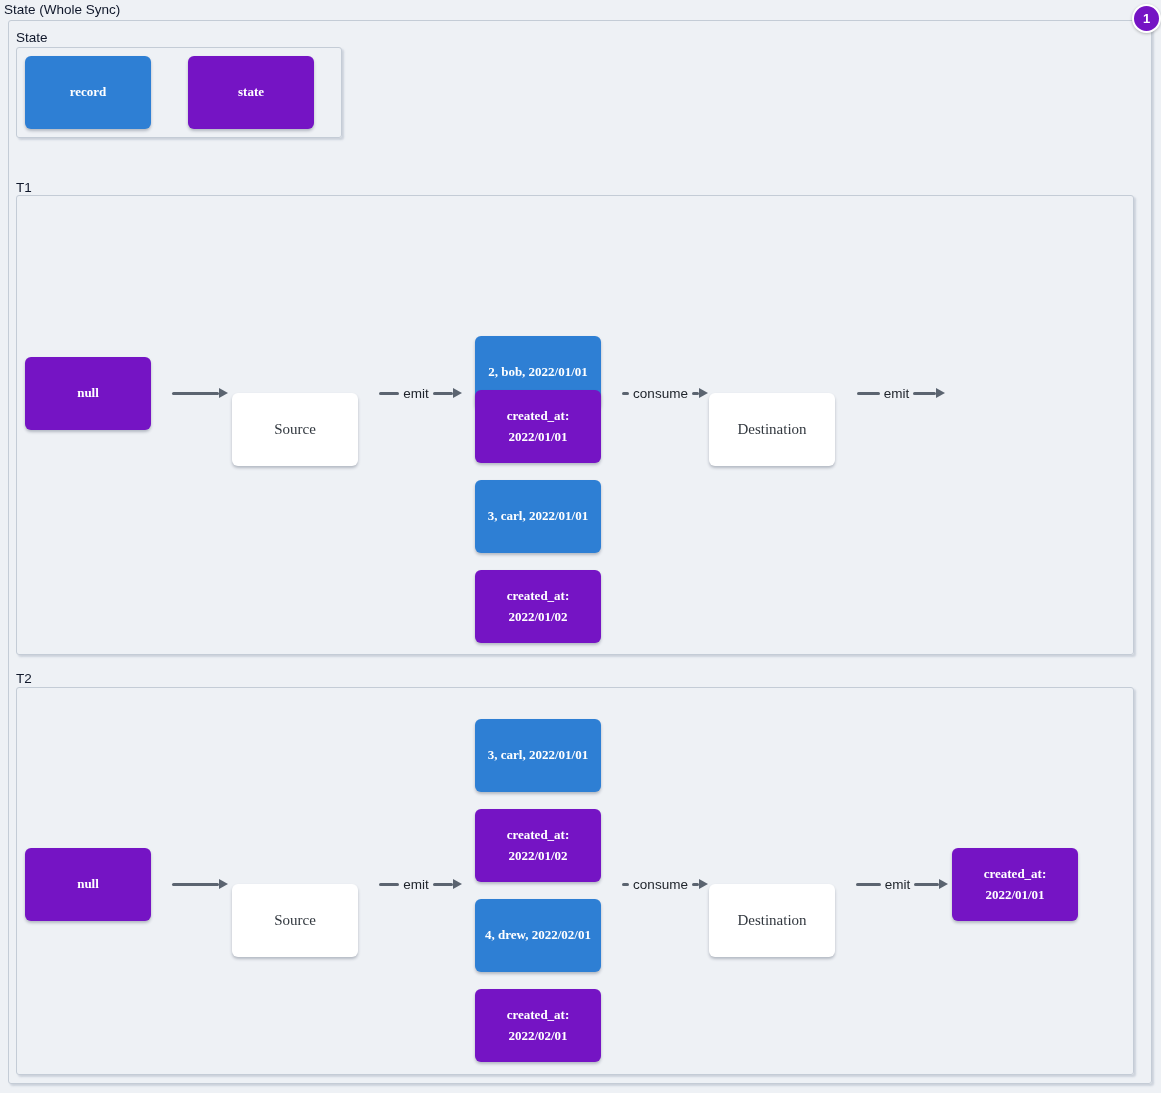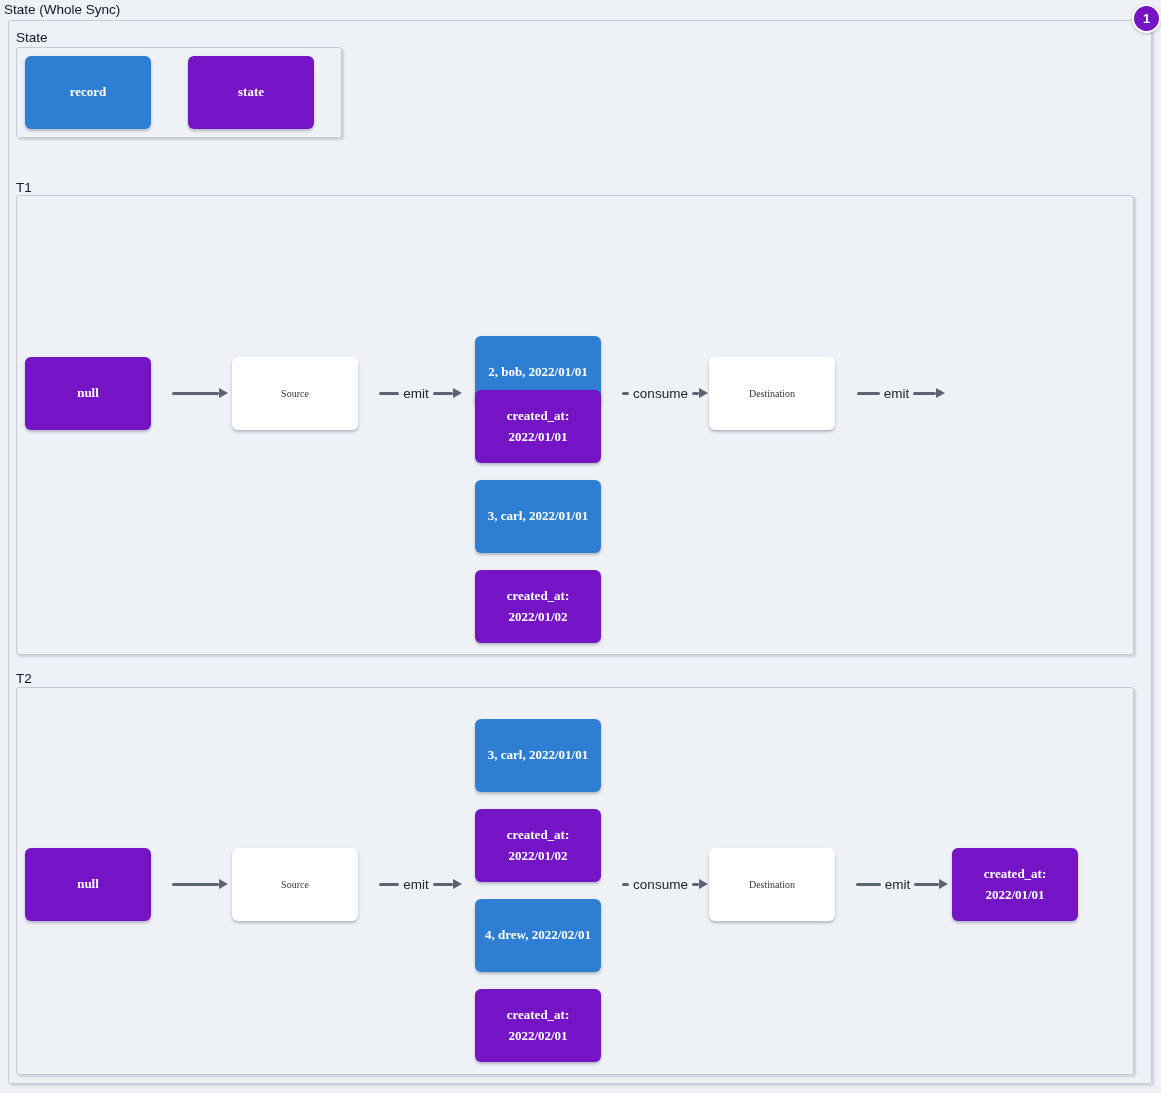--- a/index.html
+++ b/index.html
@@ -42,21 +42,22 @@
     line-height:1.55;
     box-shadow:0 2px 3px rgba(55,65,86,.32);
     font-family:Liberation Serif, serif;
   }
   .node[data-type="record"]{background:var(--record,#2e7fd4);}
   .node[data-type="state"]{background:var(--state,#7514c4);}
   .node[data-type="plain"]{
     background:#ffffff;
     color:#32383f;
     font-weight:400;
-    font-size:10px;
+    font-size:15px;
+    margin-top:36px;
   }
   .edge{
     position:absolute;
     height:20px;
     display:flex;
     align-items:center;
   }
   .seg{
     height:3px;
     background:var(--edge,#5b6470);

